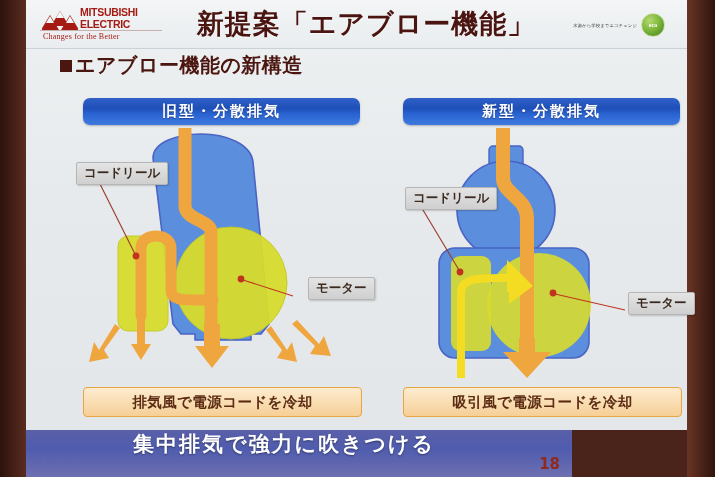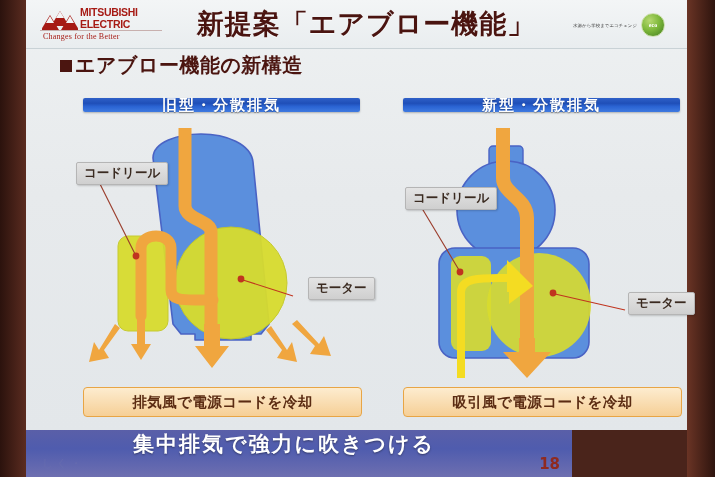--- a/index.html
+++ b/index.html
@@ -41,21 +41,21 @@
        border:1px solid #cfe0b0;display:flex;align-items:center;
        justify-content:center;}
   .eco .ecomark span{font-size:6px;color:#ffffff;font-weight:bold;
        font-family:"Liberation Serif",serif;}
   
   .sect{position:absolute;left:34px;top:52px;color:#4b1510;
         font-size:20px;font-weight:bold;letter-spacing:.5px;
         display:flex;align-items:center;gap:3px;}
   .sect .sq{width:12px;height:12px;background:#4b1510;display:inline-block;}
   
-  .panhdr{position:absolute;height:14px;border-radius:2px;
+  .panhdr{position:absolute;height:27px;border-radius:7px;
      background:linear-gradient(180deg,#2f60c8 0%,#1f4fb8 38%,#2a63d2 60%,#3f7ae0 100%);
      box-shadow:0 1px 2px rgba(0,0,0,.25);
      display:flex;align-items:center;justify-content:center;
      color:#ffffff;font-size:15px;font-weight:bold;letter-spacing:2px;
      text-shadow:0 1px 1px rgba(0,0,0,.35);}
   .panhdr.left{left:57px;top:98px;width:277px;}
   .panhdr.right{left:377px;top:98px;width:277px;}
   
   .callout{position:absolute;background:linear-gradient(180deg,#e4e4e4,#cfcfcf);
      border:1px solid #b5b5b5;border-radius:2px;padding:2px 7px;

